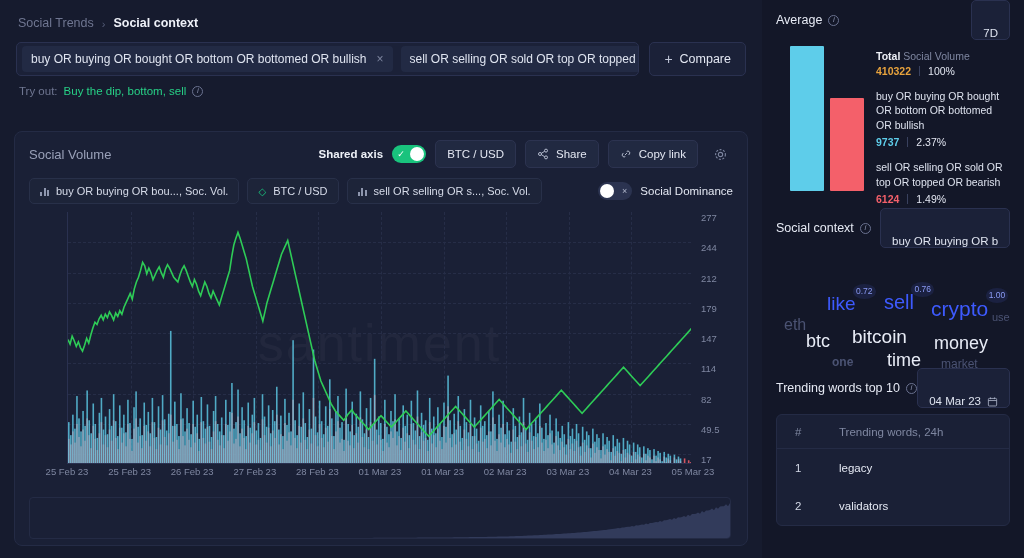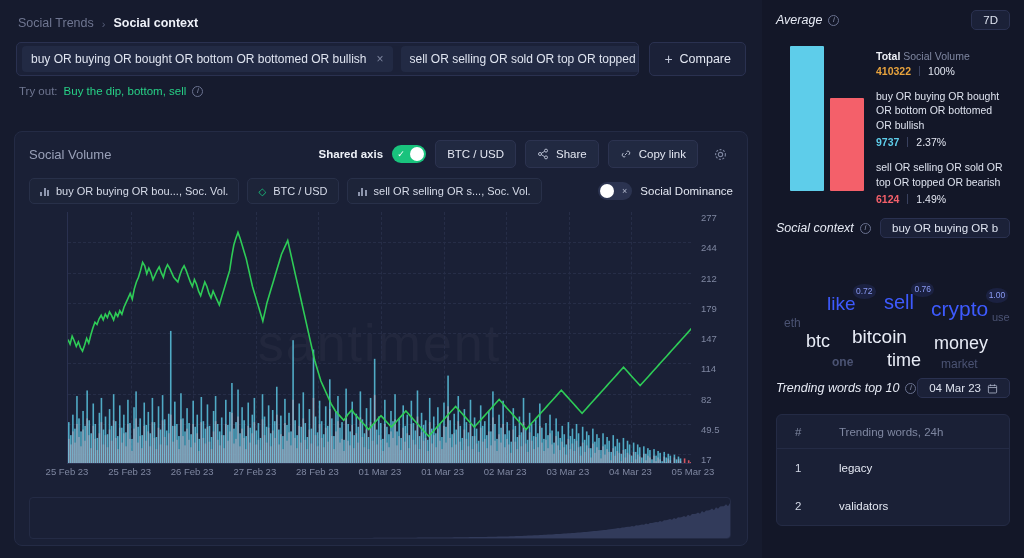--- a/index.html
+++ b/index.html
@@ -117,24 +117,24 @@
 
   .navigator {
     position: absolute; left: 14px; right: 16px; bottom: 6px; height: 42px;
     border: 1px solid #242b45; border-radius: 4px; background: #1a2036; overflow: hidden;
   }
 
   
   .side { width: 262px; height: 558px; background: #131728; padding: 0 14px; position: relative; }
 
   .side-head { display: flex; align-items: center; height: 40px; }
-  .side-title { font-size: 12.5px; color: #e6eaf4; font-style: italic; }
+  .side-title { font-size: 12.5px; color: #e6eaf4; }
   .side-head .info-i { margin-left: 6px; }
   .pill {
-    margin-left: auto; height: 20px; padding: 0 11px; display: flex; align-items: center;
+    margin-left: auto; height: 40px; padding: 0 11px; display: flex; align-items: flex-end;
     border: 1px solid #2a3150; border-radius: 5px; background: #1b2138;
     font-size: 11.5px; color: #dfe4f0; cursor: pointer; gap: 6px;
   }
 
   .avg-card { display: flex; gap: 12px; padding: 6px 0 0 14px; height: 152px; }
   .avg-bars { display: flex; align-items: flex-end; gap: 6px; height: 145px; }
   .avg-bar { width: 34px; border-radius: 1px; }
   .avg-stats { flex: 1; padding-top: 4px; }
   .stat-head { font-size: 10.5px; margin-bottom: 3px; }
   .stat-head b { color: #eef1f8; font-weight: bold; }
@@ -987,21 +987,21 @@
       <span class="info-i">i</span>
       <div class="pill" style="max-width:130px;overflow:hidden">
         <span style="overflow:hidden;text-overflow:clip;white-space:nowrap">buy OR buying OR bough</span>
       </div>
     </div>
 
     <div class="wordcloud" id="wordcloud">
         <span class="word" style="left: 51px; top: 42px; font-size: 19px; color: rgb(61, 90, 254);">like<span class="score">0.72</span></span>
         <span class="word" style="left: 108px; top: 40px; font-size: 20px; color: rgb(61, 90, 254);">sell<span class="score">0.76</span></span>
         <span class="word" style="left: 155px; top: 46px; font-size: 21px; color: rgb(61, 90, 254);">crypto<span class="score">1.00</span></span>
-        <span class="word" style="left: 8px; top: 65px; font-size: 12px; color: rgb(75, 83, 115);">eth</span>
+        <span class="word" style="left: 8px; top: 65px; font-size: 16px; color: rgb(75, 83, 115);">eth</span>
         <span class="word" style="left: 216px; top: 60px; font-size: 11px; color: rgb(75, 83, 115);">use</span>
         <span class="word" style="left: 30px; top: 80px; font-size: 18px; color: rgb(232, 236, 246);">btc</span>
         <span class="word" style="left: 76px; top: 75px; font-size: 19px; color: rgb(232, 236, 246);">bitcoin</span>
         <span class="word" style="left: 158px; top: 82px; font-size: 18px; color: rgb(232, 236, 246);">money</span>
         <span class="word" style="left: 56px; top: 104px; font-size: 12px; color: rgb(75, 83, 115); font-weight: bold;">one</span>
         <span class="word" style="left: 111px; top: 99px; font-size: 18px; color: rgb(232, 236, 246);">time</span>
         <span class="word" style="left: 165px; top: 106px; font-size: 12px; color: rgb(75, 83, 115);">market</span>
       </div>
 
     <div class="side-head" style="margin-top:4px">

